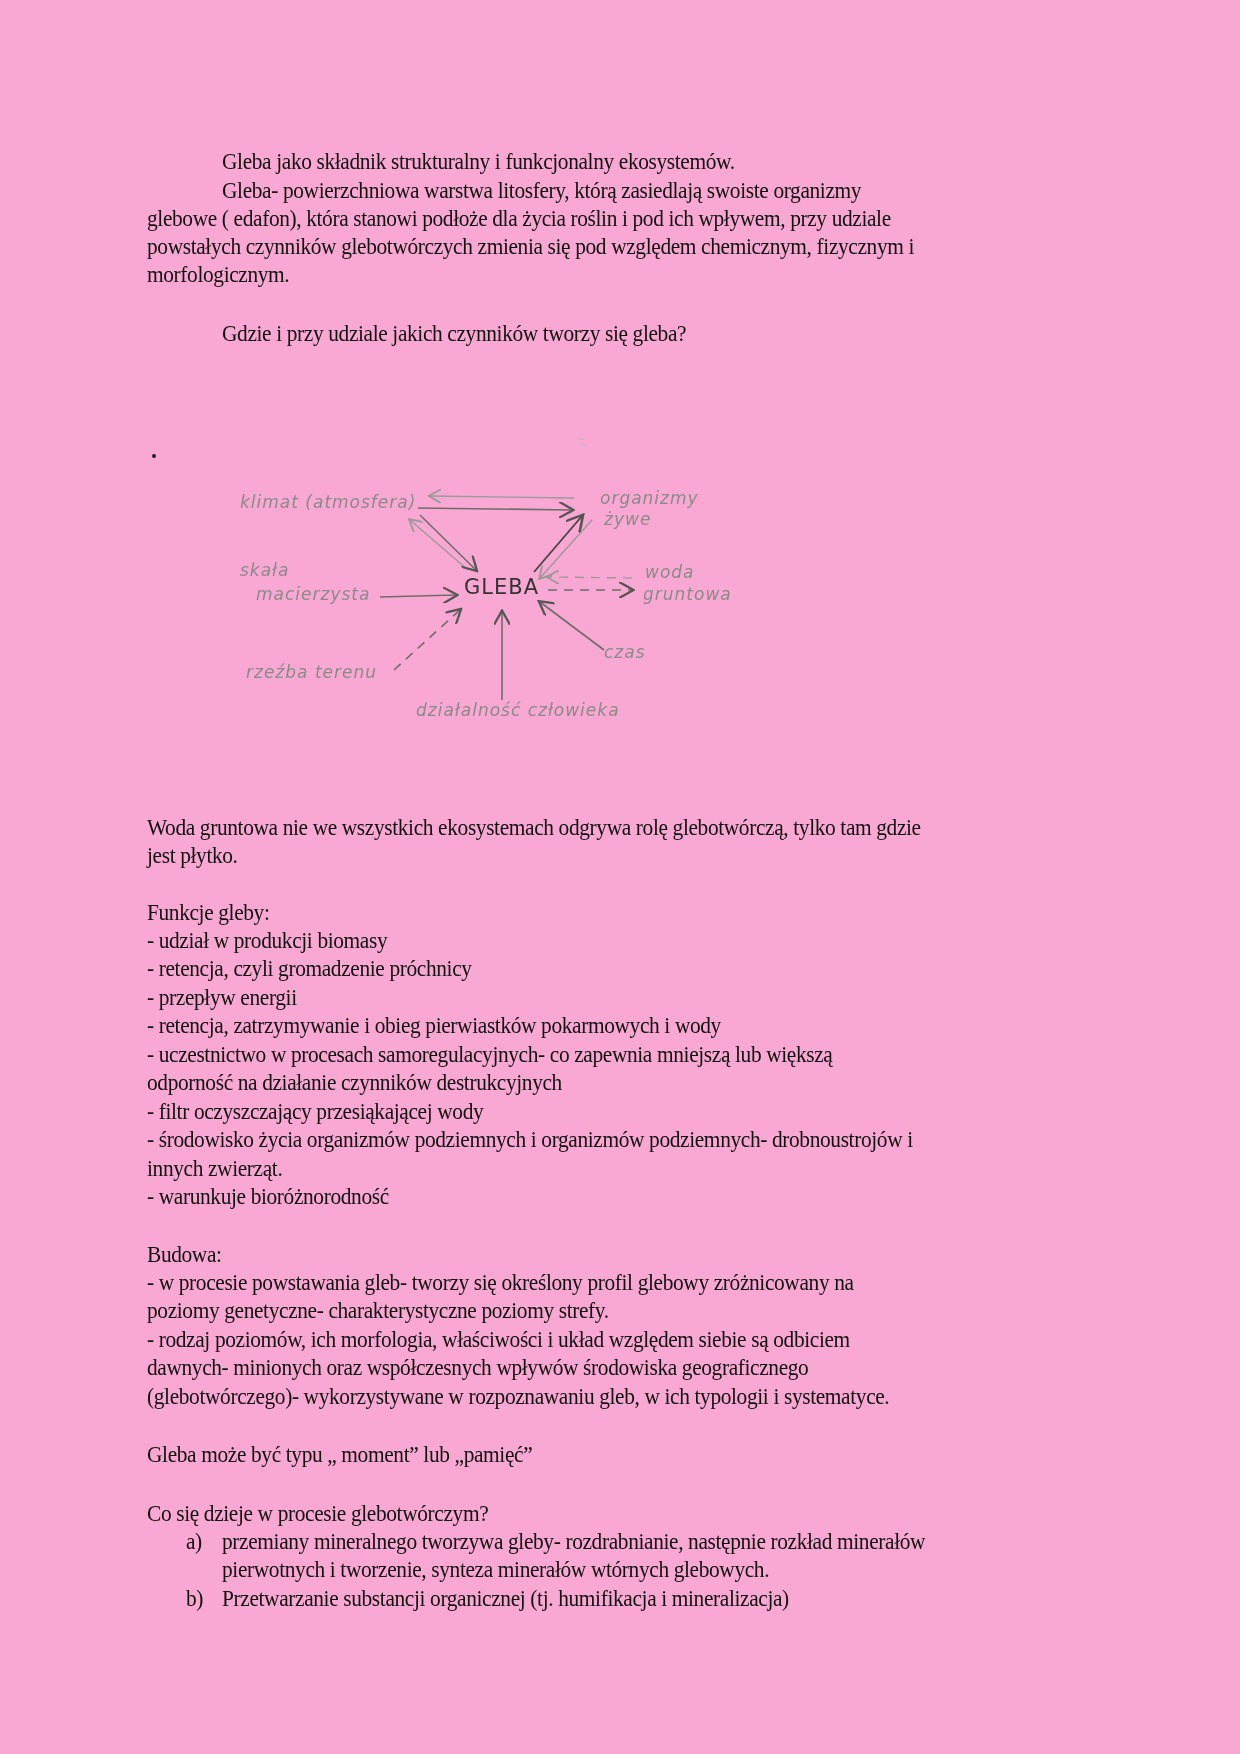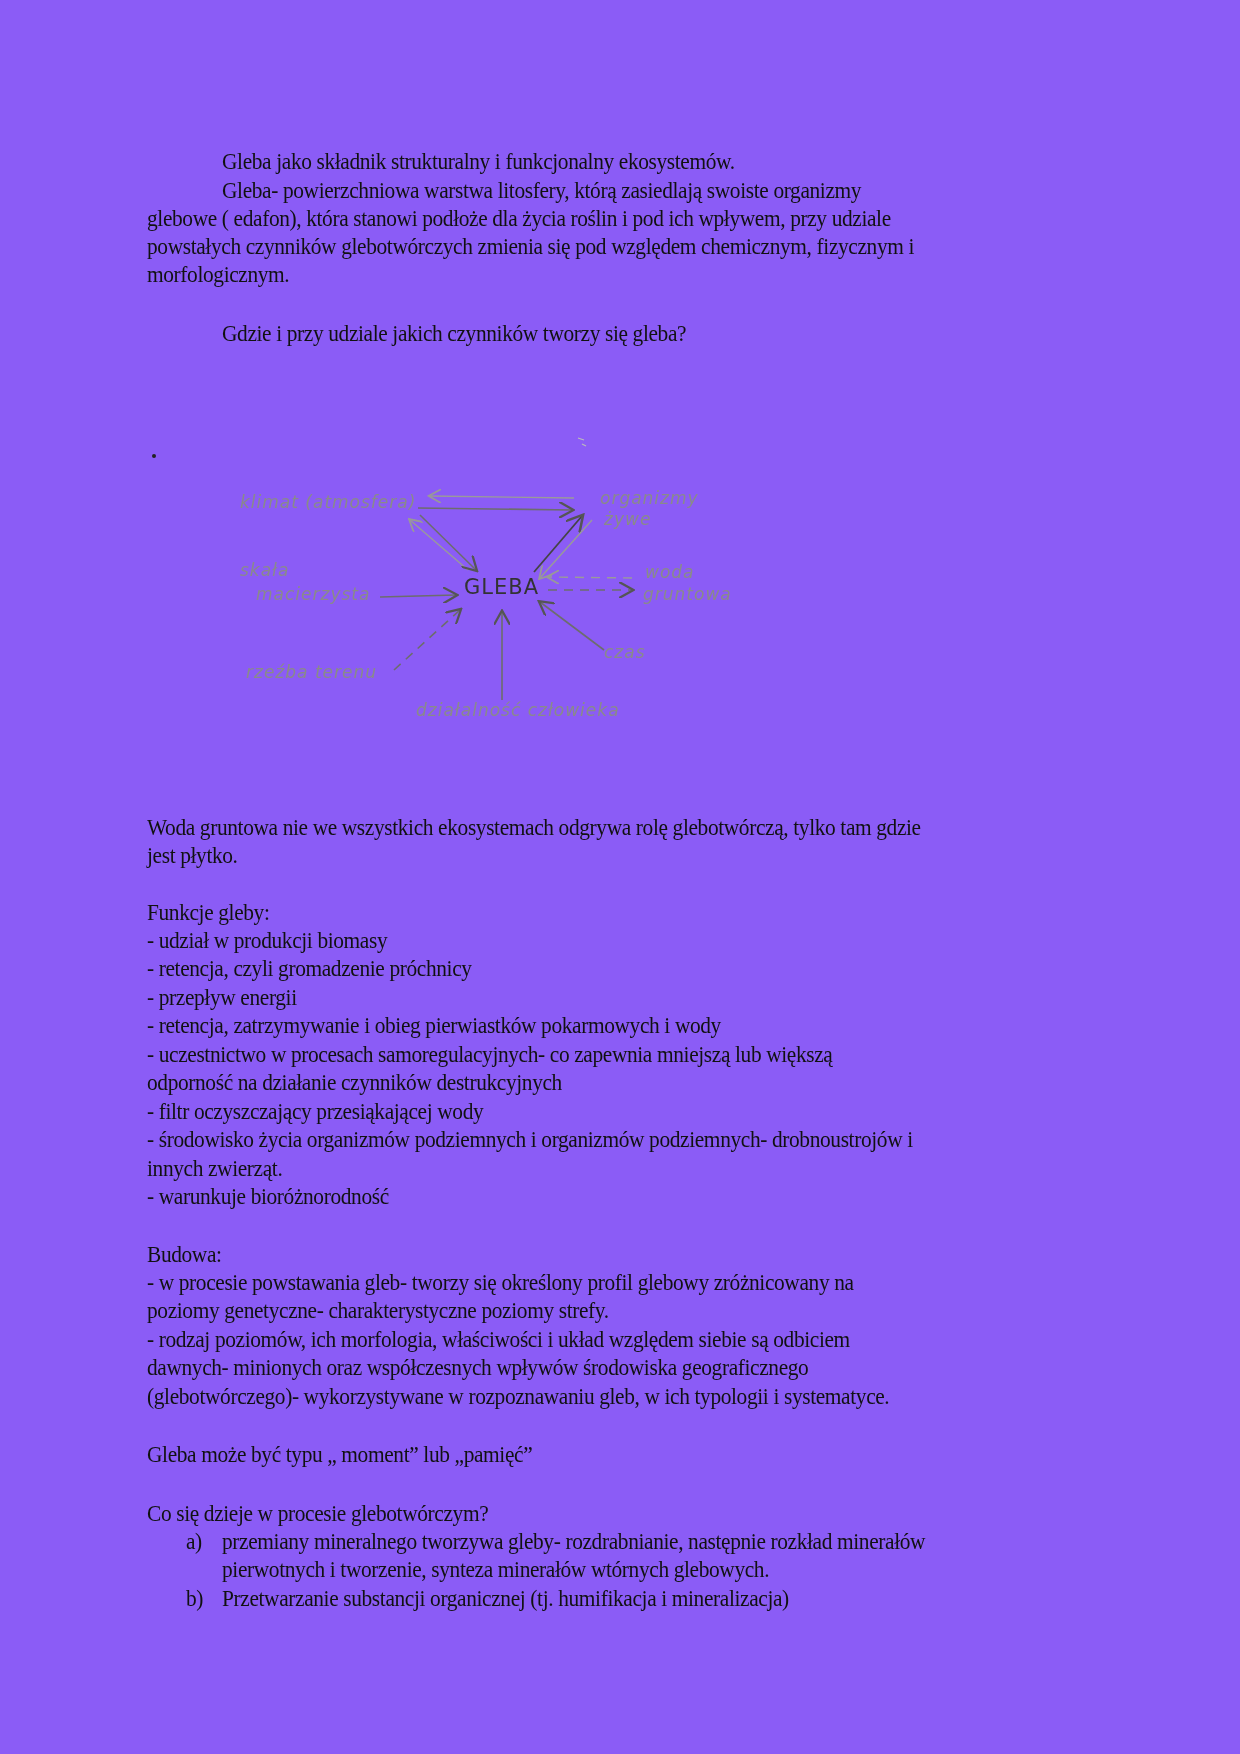--- a/index.html
+++ b/index.html
@@ -13,21 +13,21 @@
       position: relative;
       overflow: hidden;
       font-family: "Liberation Serif", "DejaVu Serif", serif;
       color: #111111;
     }
     .page {
       position: absolute;
       left: 0; top: 0;
       width: 1240px;
       height: 1754px;
-      background: #8b5cf6;
+      background: #f9a8d4;
     }
     .line {
       position: absolute;
       left: 147px;
       font-size: 23px;
       line-height: 28px;
       white-space: nowrap;
       letter-spacing: -0.4px;
       transform: scaleX(0.93);
       transform-origin: left center;

